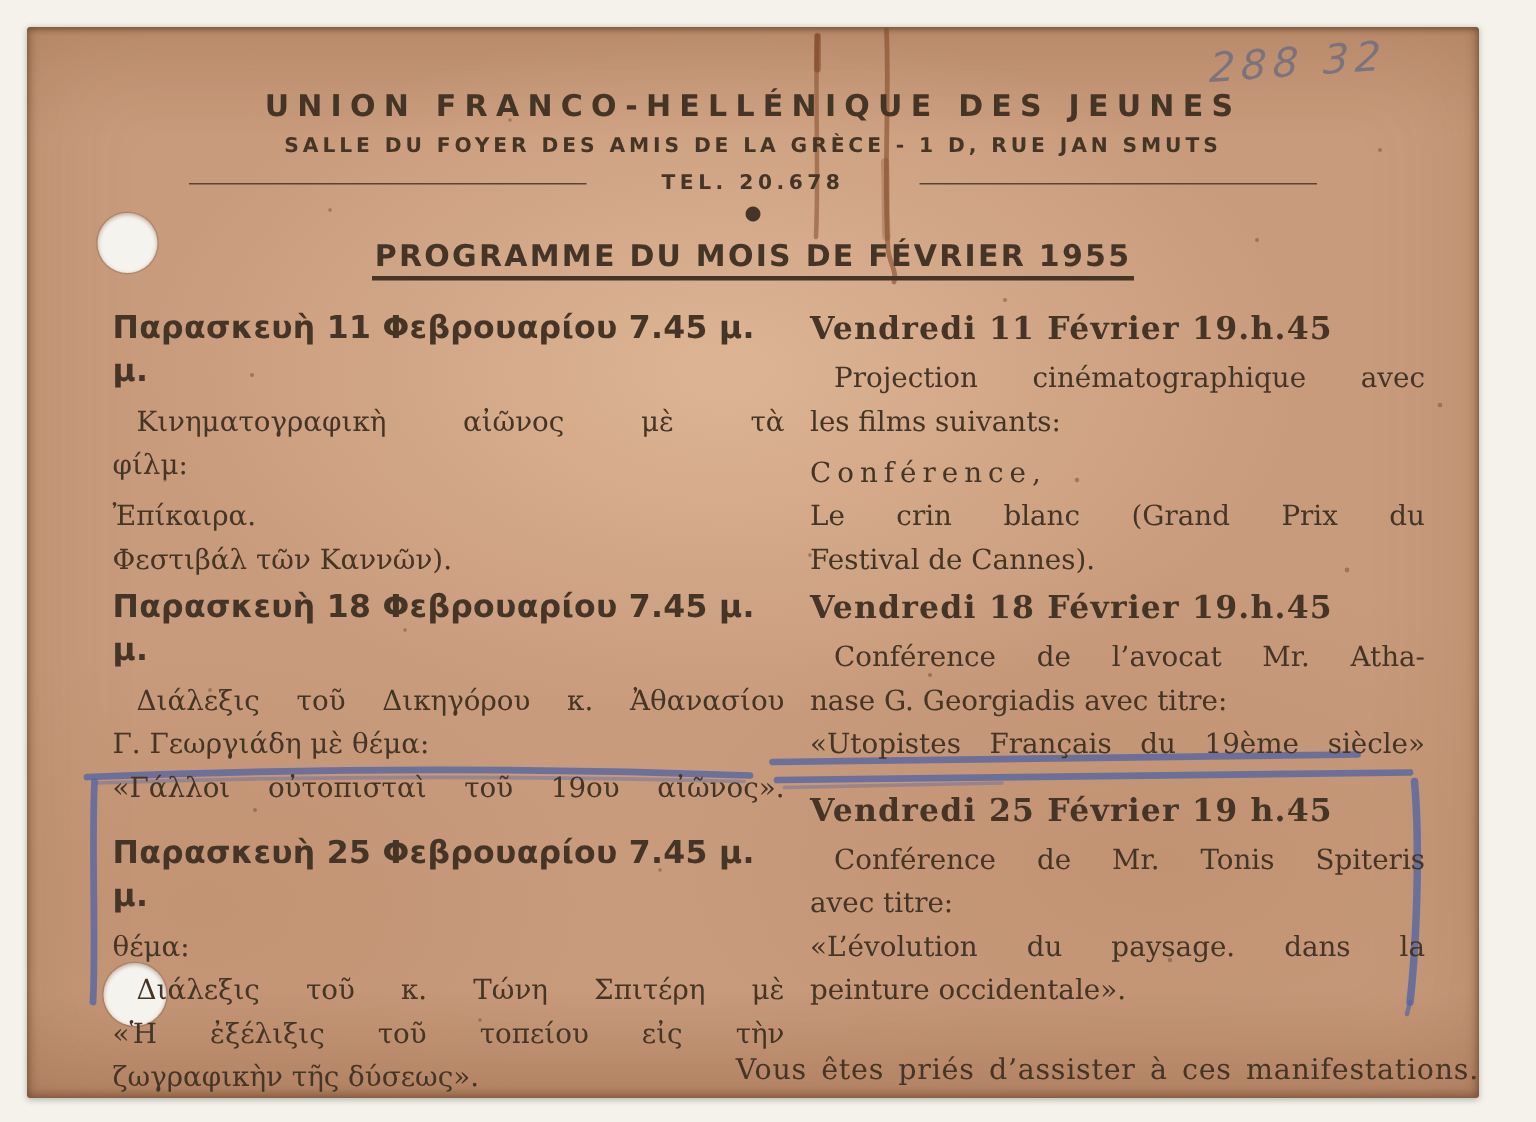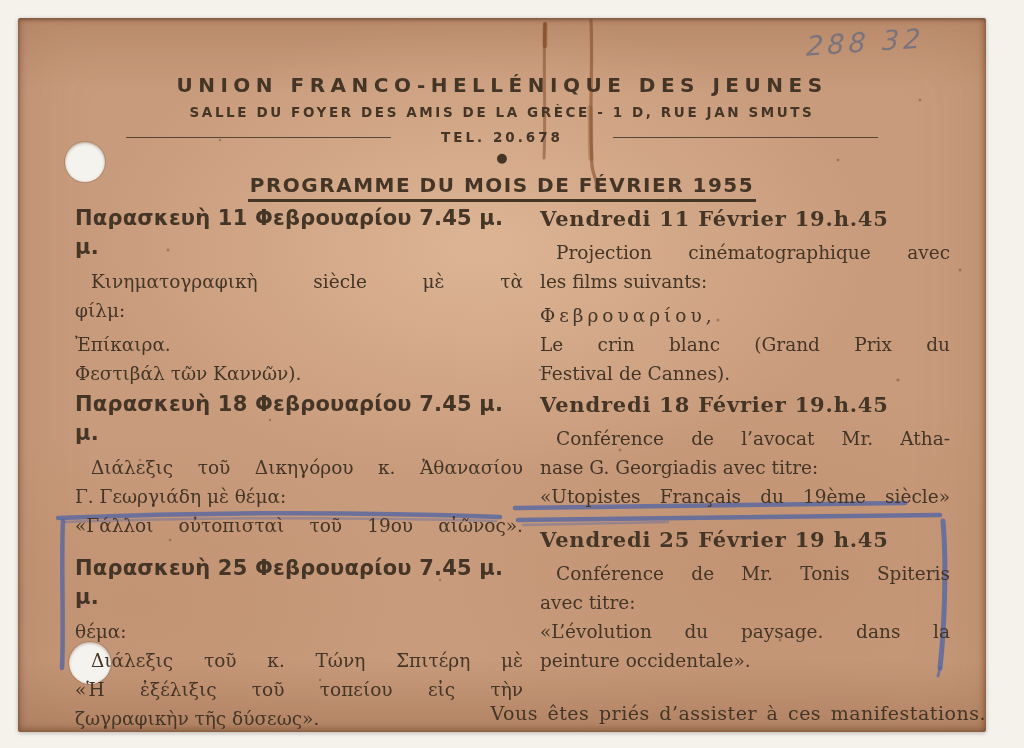--- a/index.html
+++ b/index.html
@@ -20,21 +20,21 @@
   .crayon{stroke:var(--crayon-blue,#5566a4);fill:none;stroke-linecap:round;}
   .stain{stroke:var(--stain-brown,#7b4423);fill:none;stroke-linecap:round;}
   .speck{fill:#4a3828;}
   .hole{position:absolute;border-radius:50%;background:var(--hole-white,#f5f3ee);
     box-shadow: inset 0 1px 3px rgba(110,75,50,.45), 0 0 0 1px rgba(110,75,50,.25);}
   .hole-top{left:47px;top:124px;width:40px;height:40px;}
   .hole-bottom{left:51px;top:624px;width:42px;height:42px;}
   .pencil{position:absolute;left:788px;top:6px;width:190px;
     font:italic 27px/32px "DejaVu Sans",sans-serif;letter-spacing:4px;
     color:var(--pencil-gray,#74717e);transform:rotate(-4deg) skewX(-6deg);opacity:.9;}
-  header{position:relative;text-align:center;padding-top:56px;color:var(--ink,#453526);}
+  header{position:relative;text-align:center;padding-top:41px;color:var(--ink,#453526);}
   .org{font:700 20px/22px "DejaVu Sans","Liberation Sans",sans-serif;letter-spacing:5.5px;}
   .addr{margin-top:8px;font:700 13.5px/17px "DejaVu Sans","Liberation Sans",sans-serif;letter-spacing:2.6px;}
   .telrow{display:flex;align-items:center;width:752px;margin:8px auto 0;gap:32px;}
   .rule{flex:1;height:0;border-top:1.5px solid var(--ink,#453526);opacity:.85;}
   .tel{font:700 13.5px/17px "DejaVu Sans","Liberation Sans",sans-serif;letter-spacing:3px;padding:0 18px;}
   .bullet{margin-top:5px;font-size:13px;line-height:14px;}
   .title{margin:8px auto 0;display:inline-block;font:700 20px/24px "DejaVu Sans","Liberation Sans",sans-serif;
     letter-spacing:1.5px;border-bottom:3px solid currentColor;padding:0 2px 2px;}
   .columns{position:absolute;left:57px;top:186px;width:875px;display:flex;gap:17px;}
   .col-left{width:448px;}
@@ -112,21 +112,21 @@
         <span class="rule"></span>
       </div>
       <div class="bullet">●</div>
       <div><h1 class="title">PROGRAMME DU MOIS DE FÉVRIER 1955</h1></div>
     </header>
 
     <main class="columns">
       <section class="col col-left" lang="grc">
         <article class="entry">
           <h2 class="gk-head">Παρασκευὴ 11 Φεβρουαρίου 7.45 μ. μ.</h2>
-          <p class="line j ind">Κινηματογραφικὴ siècle μὲ τὰ</p>
+          <p class="line j ind">Κινηματογραφικὴ αἰῶνος μὲ τὰ</p>
           <p class="line">φίλμ:</p>
           <p class="line gap">Ἐπίκαιρα.</p>
           <p class="line">Φεστιβάλ τῶν Καννῶν).</p>
         </article>
         <article class="entry mid">
           <h2 class="gk-head">Παρασκευὴ 18 Φεβρουαρίου 7.45 μ. μ.</h2>
           <p class="line j ind">Διάλεξις τοῦ Δικηγόρου κ. Ἀθανασίου</p>
           <p class="line">Γ. Γεωργιάδη μὲ θέμα:</p>
           <p class="line j">«Γάλλοι οὐτοπισταὶ τοῦ 19ου αἰῶνος».</p>
         </article>
@@ -137,21 +137,21 @@
           <p class="line j">«Ἡ ἐξέλιξις τοῦ τοπείου εἰς τὴν</p>
           <p class="line">ζωγραφικὴν τῆς δύσεως».</p>
         </article>
       </section>
 
       <section class="col col-right" lang="fr">
         <article class="entry">
           <h2 class="fr-head">Vendredi 11 Février 19.h.45</h2>
           <p class="line j ind">Projection cinématographique avec</p>
           <p class="line">les films suivants:</p>
-          <p class="line gap spread">Φεβρουαρίου,</p>
+          <p class="line gap spread">Conférence,</p>
           <p class="line j">Le crin blanc (Grand Prix du</p>
           <p class="line">Festival de Cannes).</p>
         </article>
         <article class="entry mid">
           <h2 class="fr-head">Vendredi 18 Février 19.h.45</h2>
           <p class="line j ind">Conférence de l’avocat Mr. Atha-</p>
           <p class="line">nase G. Georgiadis avec titre:</p>
           <p class="line j">«Utopistes Français du 19ème siècle»</p>
         </article>
         <article class="entry">

